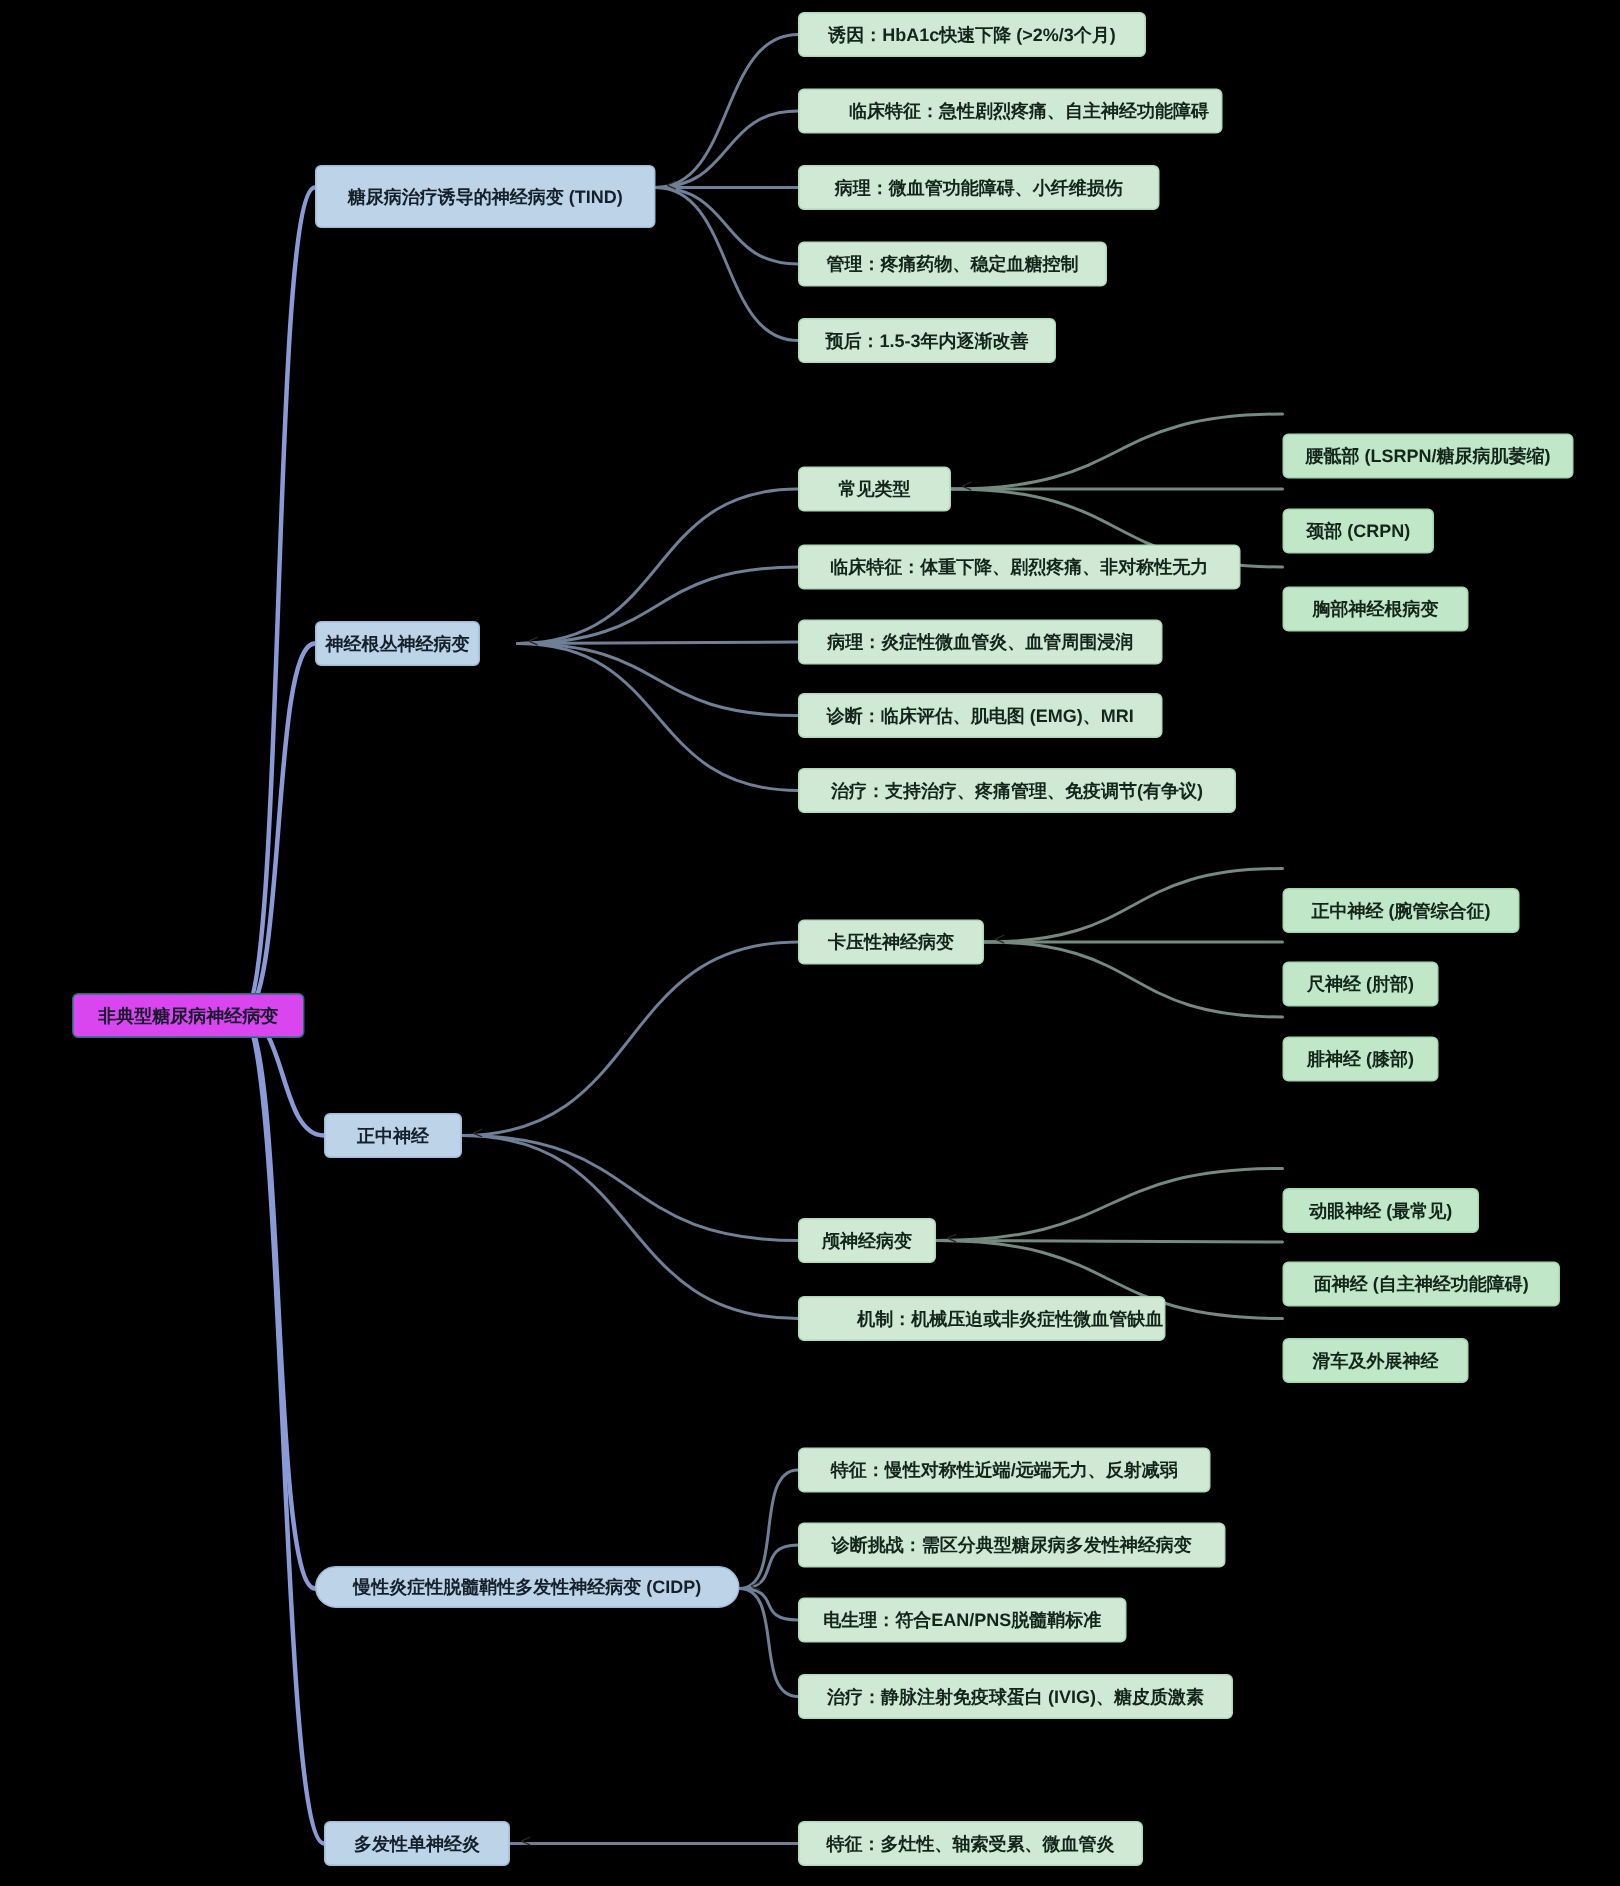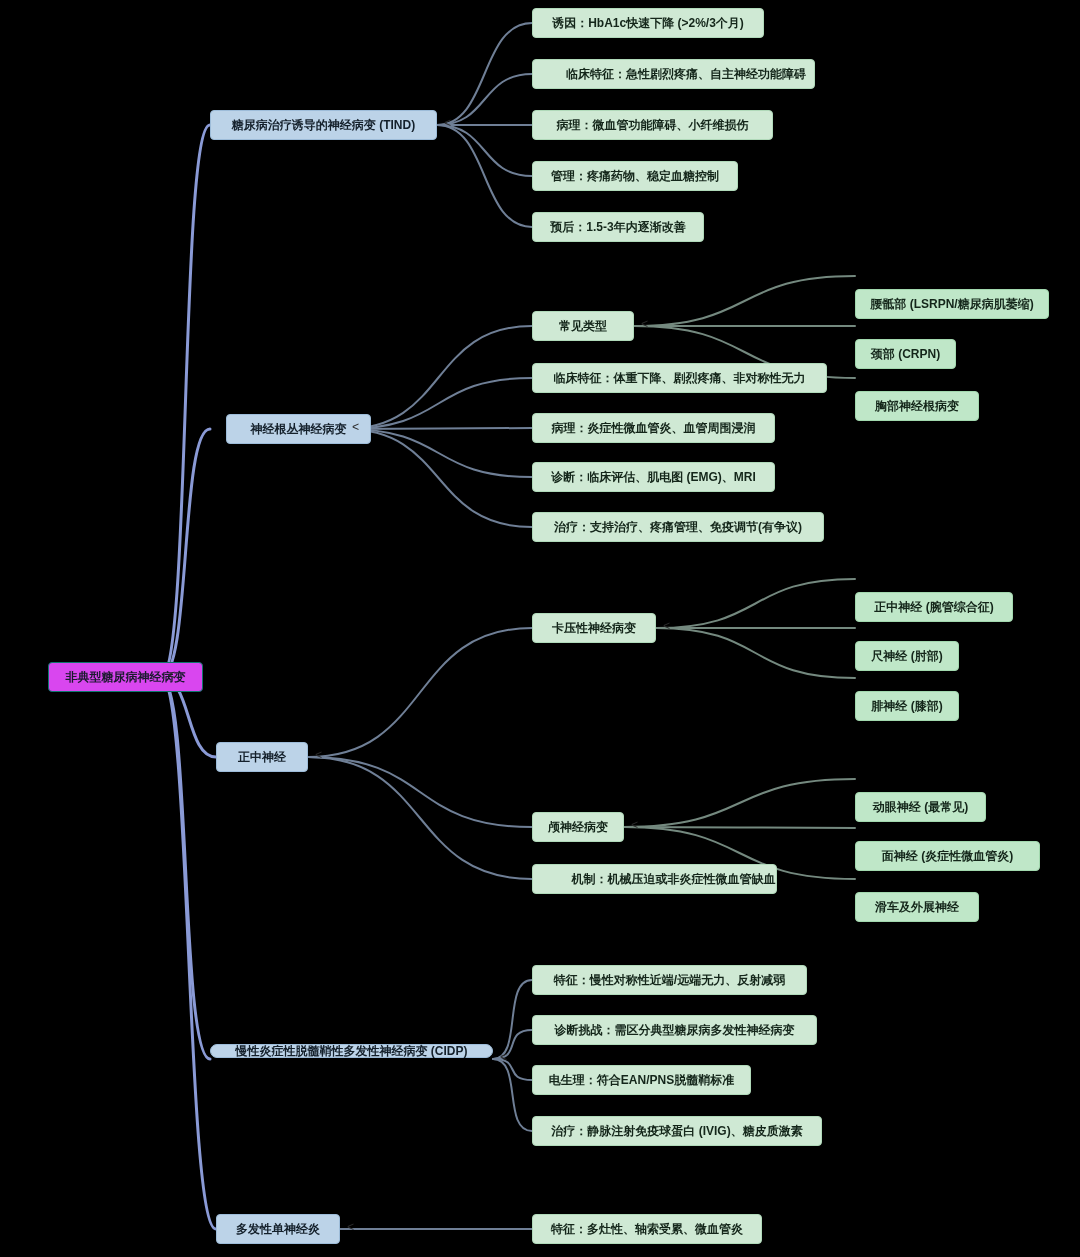--- a/index.html
+++ b/index.html
@@ -57,52 +57,52 @@
       <path d="M 624 827 C 751.05 827, 727.95 879, 855 879" fill="none" stroke="#74897f" stroke-width="2" stroke-linecap="round"></path>
       <path d="M 493 1059 C 523 1059, 502 980, 532 980" fill="none" stroke="#6f7f96" stroke-width="2" stroke-linecap="round"></path>
       <path d="M 493 1059 C 523 1059, 502 1030, 532 1030" fill="none" stroke="#6f7f96" stroke-width="2" stroke-linecap="round"></path>
       <path d="M 493 1059 C 523 1059, 502 1080, 532 1080" fill="none" stroke="#6f7f96" stroke-width="2" stroke-linecap="round"></path>
       <path d="M 493 1059 C 523 1059, 502 1131, 532 1131" fill="none" stroke="#6f7f96" stroke-width="2" stroke-linecap="round"></path>
       <path d="M 340 1229 C 445.6 1229, 426.4 1229, 532 1229" fill="none" stroke="#6f7f96" stroke-width="2" stroke-linecap="round"></path>
     </svg>
   <div id="nodes">
       <div class="node root" style="left: 6px; top: 662px; width: 155px; height: 30px;">非典型糖尿病神经病变</div>
       <div class="caret" style="left: 168px; top: 669px;">&lt;</div>
-      <div class="node lvl1" style="left: 210px; top: 110px; width: 227px; height: 30px;">糖尿病治疗诱导的神经病变 (TIND)</div>
+      <div class="node lvl1" style="left: 210px; top: 110px; width: 227px; height: 42px;">糖尿病治疗诱导的神经病变 (TIND)</div>
       <div class="caret" style="left: 444px; top: 117px;">&lt;</div>
       <div class="node lvl2" style="left: 532px; top: 8px; width: 232px; height: 30px;">诱因：HbA1c快速下降 (&gt;2%/3个月)</div>
       <div class="node lvl2" style="left: 532px; top: 59px; width: 283px; height: 30px; padding-left: 35px;">临床特征：急性剧烈疼痛、自主神经功能障碍</div>
       <div class="node lvl2" style="left: 532px; top: 110px; width: 241px; height: 30px;">病理：微血管功能障碍、小纤维损伤</div>
       <div class="node lvl2" style="left: 532px; top: 161px; width: 206px; height: 30px;">管理：疼痛药物、稳定血糖控制</div>
       <div class="node lvl2" style="left: 532px; top: 212px; width: 172px; height: 30px;">预后：1.5-3年内逐渐改善</div>
-      <div class="node lvl1" style="left: 226px; top: 414px; width: 145px; height: 30px;">神经根丛神经病变</div>
+      <div class="node lvl1" style="left: 210px; top: 414px; width: 110px; height: 30px;">神经根丛神经病变</div>
       <div class="caret" style="left: 352px; top: 421px;">&lt;</div>
       <div class="node lvl2" style="left: 532px; top: 311px; width: 102px; height: 30px;">常见类型</div>
       <div class="caret" style="left: 641px; top: 318px;">&lt;</div>
       <div class="node lvl3" style="left: 855px; top: 261px; width: 194px; height: 30px;">腰骶部 (LSRPN/糖尿病肌萎缩)</div>
       <div class="node lvl3" style="left: 855px; top: 311px; width: 101px; height: 30px;">颈部 (CRPN)</div>
       <div class="node lvl3" style="left: 855px; top: 363px; width: 124px; height: 30px;">胸部神经根病变</div>
       <div class="node lvl2" style="left: 532px; top: 363px; width: 295px; height: 30px;">临床特征：体重下降、剧烈疼痛、非对称性无力</div>
       <div class="node lvl2" style="left: 532px; top: 413px; width: 243px; height: 30px;">病理：炎症性微血管炎、血管周围浸润</div>
       <div class="node lvl2" style="left: 532px; top: 462px; width: 243px; height: 30px;">诊断：临床评估、肌电图 (EMG)、MRI</div>
       <div class="node lvl2" style="left: 532px; top: 512px; width: 292px; height: 30px;">治疗：支持治疗、疼痛管理、免疫调节(有争议)</div>
       <div class="node lvl1" style="left: 216px; top: 742px; width: 92px; height: 30px;">正中神经</div>
       <div class="caret" style="left: 315px; top: 749px;">&lt;</div>
       <div class="node lvl2" style="left: 532px; top: 613px; width: 124px; height: 30px;">卡压性神经病变</div>
       <div class="caret" style="left: 663px; top: 620px;">&lt;</div>
       <div class="node lvl3" style="left: 855px; top: 564px; width: 158px; height: 30px;">正中神经 (腕管综合征)</div>
       <div class="node lvl3" style="left: 855px; top: 613px; width: 104px; height: 30px;">尺神经 (肘部)</div>
       <div class="node lvl3" style="left: 855px; top: 663px; width: 104px; height: 30px;">腓神经 (膝部)</div>
       <div class="node lvl2" style="left: 532px; top: 812px; width: 92px; height: 30px;">颅神经病变</div>
       <div class="caret" style="left: 631px; top: 819px;">&lt;</div>
       <div class="node lvl3" style="left: 855px; top: 764px; width: 131px; height: 30px;">动眼神经 (最常见)</div>
-      <div class="node lvl3" style="left: 855px; top: 813px; width: 185px; height: 30px;">面神经 (炎症性微血管炎)</div>
+      <div class="node lvl3" style="left: 855px; top: 813px; width: 185px; height: 30px;">面神经 (自主神经功能障碍)</div>
       <div class="node lvl3" style="left: 855px; top: 864px; width: 124px; height: 30px;">滑车及外展神经</div>
       <div class="node lvl2" style="left: 532px; top: 864px; width: 245px; height: 30px; padding-left: 48px;">机制：机械压迫或非炎症性微血管缺血</div>
-      <div class="node lvl1" style="left: 210px; top: 1044px; width: 283px; height: 14px; border-radius: 14px;">慢性炎症性脱髓鞘性多发性神经病变 (CIDP)</div>
+      <div class="node lvl1" style="left: 210px; top: 1044px; width: 283px; height: 28px; border-radius: 14px;">慢性炎症性脱髓鞘性多发性神经病变 (CIDP)</div>
       <div class="caret" style="left: 500px; top: 1051px;">&lt;</div>
       <div class="node lvl2" style="left: 532px; top: 965px; width: 275px; height: 30px;">特征：慢性对称性近端/远端无力、反射减弱</div>
       <div class="node lvl2" style="left: 532px; top: 1015px; width: 285px; height: 30px;">诊断挑战：需区分典型糖尿病多发性神经病变</div>
       <div class="node lvl2" style="left: 532px; top: 1065px; width: 219px; height: 30px;">电生理：符合EAN/PNS脱髓鞘标准</div>
       <div class="node lvl2" style="left: 532px; top: 1116px; width: 290px; height: 30px;">治疗：静脉注射免疫球蛋白 (IVIG)、糖皮质激素</div>
       <div class="node lvl1" style="left: 216px; top: 1214px; width: 124px; height: 30px;">多发性单神经炎</div>
       <div class="caret" style="left: 347px; top: 1221px;">&lt;</div>
       <div class="node lvl2" style="left: 532px; top: 1214px; width: 230px; height: 30px;">特征：多灶性、轴索受累、微血管炎</div>
     </div>
 </div>

